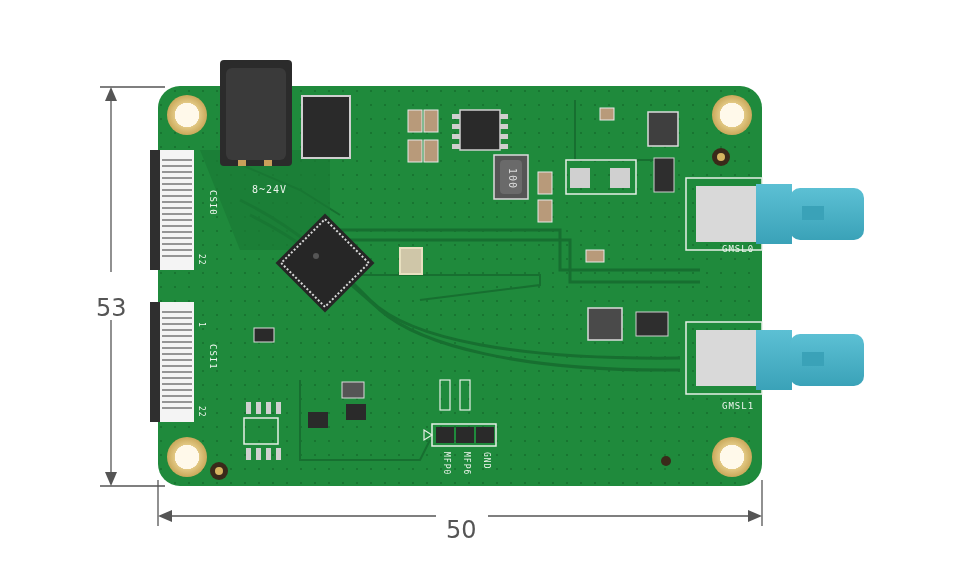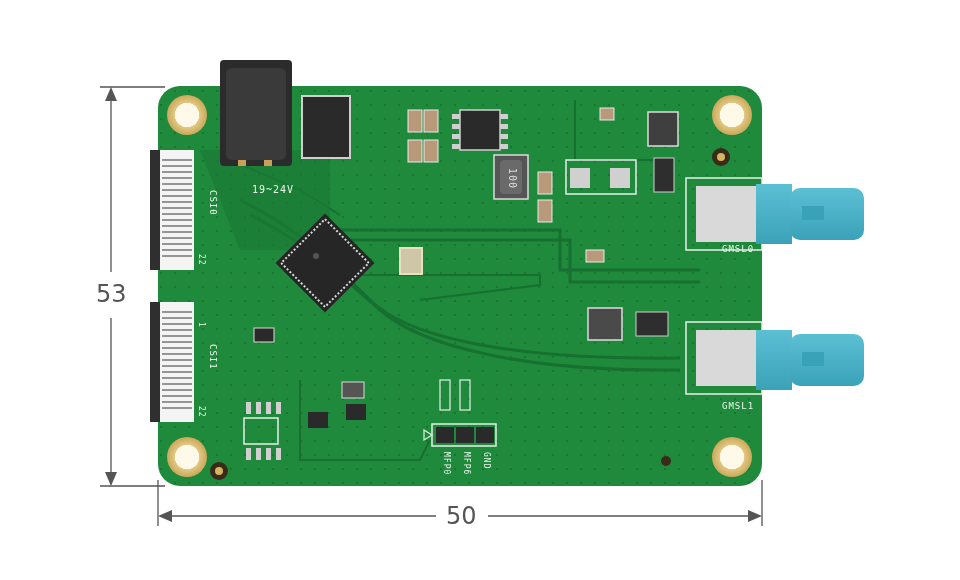--- a/index.html
+++ b/index.html
@@ -1,20 +1,20 @@
 <!DOCTYPE html>
 <html><head>
 <meta charset="utf-8">
 <style>
   html, body { margin:0; padding:0; background:#ffffff; }
   body { width:960px; height:580px; position:relative; overflow:hidden;
          font-family:"DejaVu Sans", "Liberation Sans", sans-serif; }
   #stage { position:absolute; left:0; top:0; width:960px; height:580px; }
   .dim-label { position:absolute; color:#555555; font-family:"DejaVu Sans", sans-serif;
-               font-size:24px; line-height:1; background:#ffffff; }
+               font-size:24px; line-height:1; background:#ffffff;margin-top:14px; }
   .silk { position:absolute; color:#eef5ee; font-family:"DejaVu Sans Mono", monospace;
           font-size:9px; letter-spacing:1px; white-space:nowrap; }
   .silk.vert { transform-origin:left top; transform:rotate(90deg); }
 </style>
 </head>
 <body>
 
 <div id="stage">
   <svg width="960" height="580" viewBox="0 0 960 580" xmlns="http://www.w3.org/2000/svg">
     <defs>
@@ -219,21 +219,21 @@
       <rect x="436" y="427" width="18" height="16" fill="#2a2a2a"></rect>
       <rect x="456" y="427" width="18" height="16" fill="#2a2a2a"></rect>
       <rect x="476" y="427" width="18" height="16" fill="#2a2a2a"></rect>
       <polygon points="424,430 432,435 424,440" fill="none" stroke="#e6f0e6" stroke-width="1.2"></polygon>
       <rect x="440" y="380" width="10" height="30" fill="none" stroke="#e6f0e6" stroke-width="1.2"></rect>
       <rect x="460" y="380" width="10" height="30" fill="none" stroke="#e6f0e6" stroke-width="1.2"></rect>
     </g>
   </svg>
 
   
-  <div class="silk" style="left:252px;top:184px;font-size:10px;">19~24V</div>
+  <div class="silk" style="left:252px;top:184px;font-size:10px;">8~24V</div>
   <div class="silk vert" style="left:218px;top:190px;">CSI0</div>
   <div class="silk vert" style="left:206px;top:254px;font-size:8px;">22</div>
   <div class="silk vert" style="left:218px;top:344px;">CSI1</div>
   <div class="silk vert" style="left:206px;top:322px;font-size:8px;">1</div>
   <div class="silk vert" style="left:206px;top:406px;font-size:8px;">22</div>
   <div class="silk" style="left:722px;top:244px;">GMSL0</div>
   <div class="silk" style="left:722px;top:401px;">GMSL1</div>
   <div class="silk vert" style="left:451px;top:452px;font-size:8px;">MFP0</div>
   <div class="silk vert" style="left:471px;top:452px;font-size:8px;">MFP6</div>
   <div class="silk vert" style="left:491px;top:452px;font-size:8px;">GND</div>

